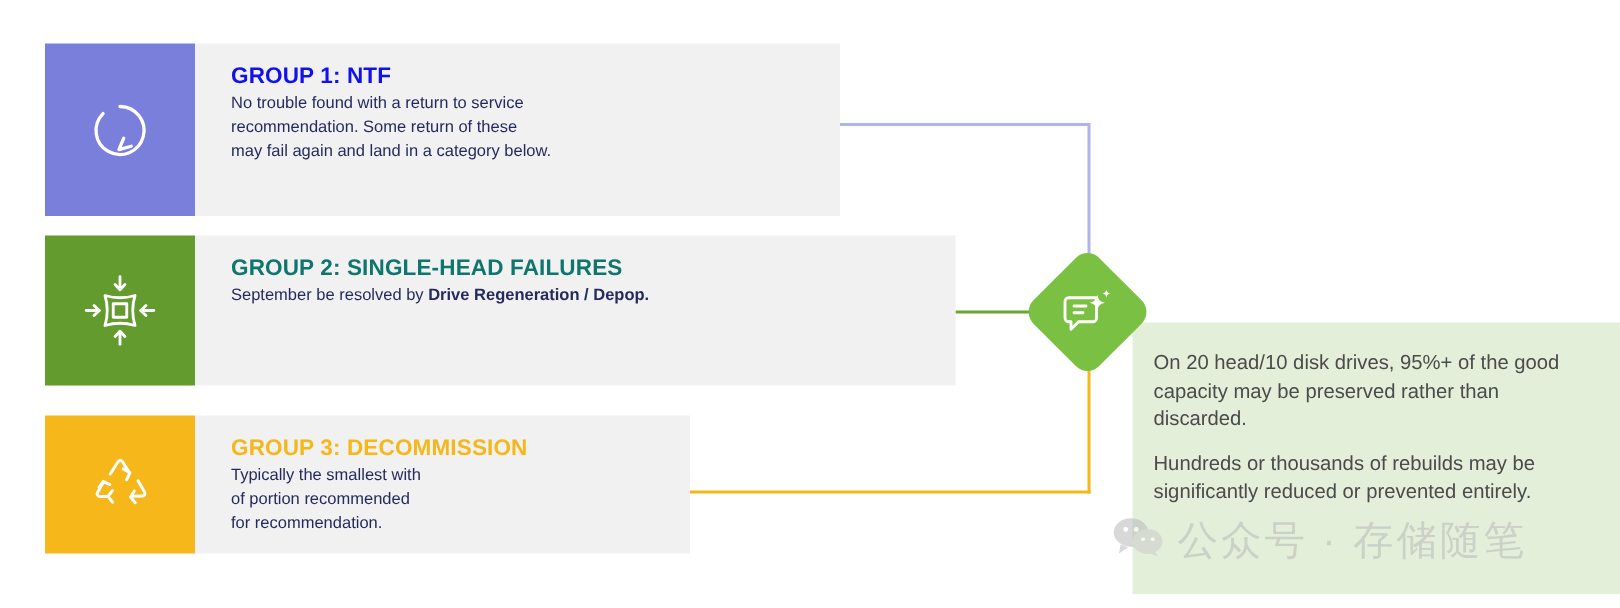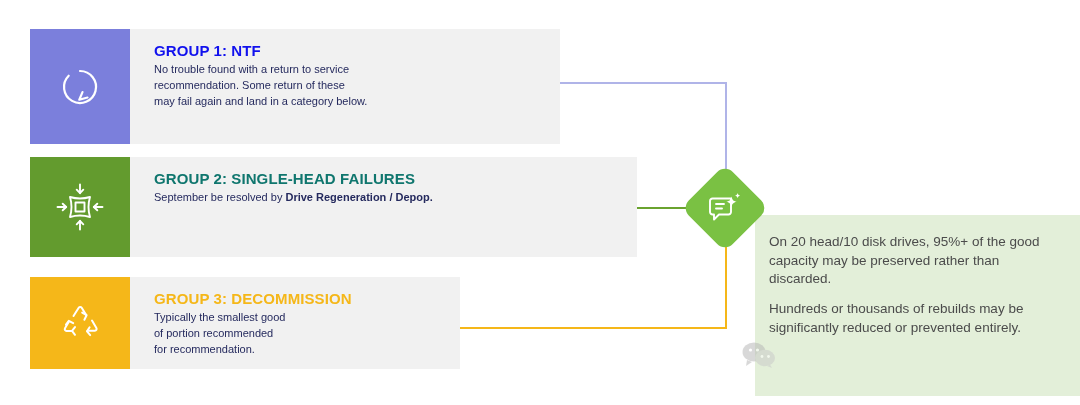--- a/index.html
+++ b/index.html
@@ -162,20 +162,21 @@
         <ellipse cx="12" cy="10" rx="11.5" ry="9.5" fill="#b6b6b6"></ellipse>
         <path d="M5 18 L4 24 L10 20 Z" fill="#b6b6b6"></path>
         <ellipse cx="23" cy="16" rx="10" ry="8.3" fill="#c9c9c9"></ellipse>
         <path d="M28 22.5 L30 26 L25 24 Z" fill="#c9c9c9"></path>
         <circle cx="8.5" cy="8" r="1.6" fill="#ffffff"></circle>
         <circle cx="15.5" cy="8" r="1.6" fill="#ffffff"></circle>
         <circle cx="20" cy="14.5" r="1.4" fill="#ffffff"></circle>
         <circle cx="26.5" cy="14.5" r="1.4" fill="#ffffff"></circle>
       </svg>
     </span>
+    <span id="watermark-text">公众号 · 存储随笔</span>
   </div>
 
   <div id="diamond">
     <div id="diamond-shape"></div>
     <span id="diamond-icon">
       <svg width="34" height="34" viewBox="0 0 34 34" aria-hidden="true">
         <path d="M4.5 7.5 h18.5 v13.5 a2.5 2.5 0 0 1 -2.5 2.5 h-9.5 l-5 5 v-5 h-1.5 a2.5 2.5 0 0 1 -2.5 -2.5 v-11 a2.5 2.5 0 0 1 2.5 -2.5 z" fill="none" stroke="#ffffff" stroke-width="1.9" stroke-linejoin="round" stroke-linecap="round"></path>
         <line x1="8" y1="13" x2="16" y2="13" stroke="#ffffff" stroke-width="1.9" stroke-linecap="round"></line>
         <line x1="8" y1="17.5" x2="14" y2="17.5" stroke="#ffffff" stroke-width="1.9" stroke-linecap="round"></line>
         <path d="M23.5 5.5 c0.9 3.6 1.7 4.4 5.2 5.3 c-3.5 0.9 -4.3 1.7 -5.2 5.3 c-0.9 -3.6 -1.7 -4.4 -5.2 -5.3 c3.5 -0.9 4.3 -1.7 5.2 -5.3 z" fill="#ffffff"></path>
@@ -237,19 +238,19 @@
             <path d="M33.6 28.3 L31 32.4 L34.2 36.1"></path>
             <path d="M16 32 l-5.5 0 a1.8 1.8 0 0 1 -1.5 -2.7 l3.8 -6.6"></path>
             <path d="M10 25.7 L12.8 21.9 L17.2 24.1"></path>
             <path d="M19 35.8 l-3 -3.9 l3 -3.8"></path>
           </g>
         </svg>
       </span>
     </div>
     <div class="group-body">
       <p class="group-heading" style="color:#f5b719">GROUP 3: DECOMMISSION</p>
-      <p class="group-text">Typically the smallest good</p>
+      <p class="group-text">Typically the smallest with</p>
       <p class="group-text">of portion recommended</p>
       <p class="group-text">for recommendation.</p>
     </div>
   </div>
 
 </div>
 
 </body></html>

